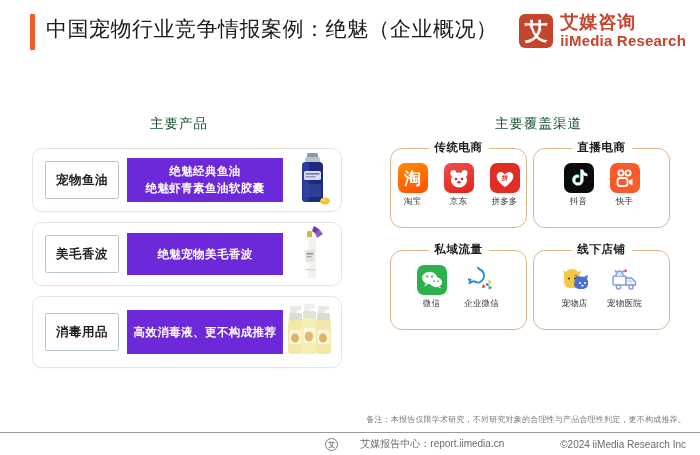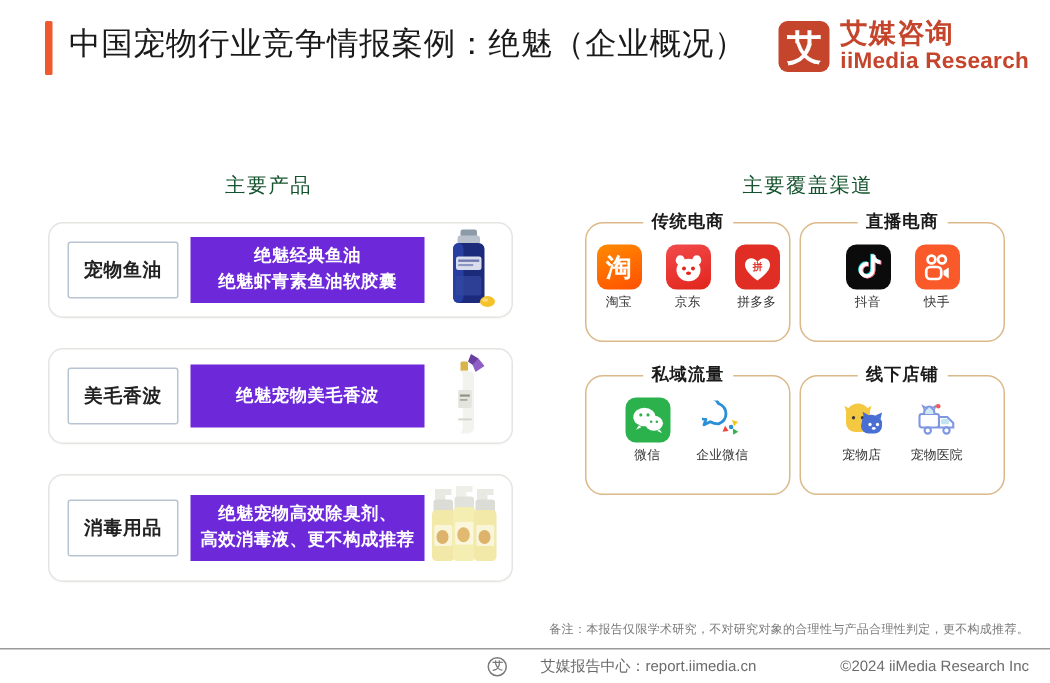--- a/index.html
+++ b/index.html
@@ -47,21 +47,21 @@
   }
   #products-title{left:150px;top:115px;}
   #channels-title{left:495px;top:115px;}
 
   
   .products{position:absolute;left:32px;top:148px;width:310px;}
   .product-card{
     position:relative;
     border:1px solid #e3e6e0;border-radius:10px;
     background:#fff;
-    height:62px;margin-bottom:20px;
+    height:62px;margin-bottom:10px;
     display:flex;align-items:center;
     box-shadow:0 1px 0 rgba(0,0,0,0.02);
   }
   .product-card.tall{height:70px;}
   .prod-label{
     margin-left:12px;
     width:72px;min-width:72px;height:36px;
     border:1px solid #b9c4d2;border-radius:2px;background:#fff;
     display:flex;align-items:center;justify-content:center;
     font-size:12.5px;font-weight:bold;color:#222;letter-spacing:.5px;
@@ -208,21 +208,20 @@
           <rect x="14.6" y="31" width="5" height="1.2" fill="#aaaaa2"></rect>
           <rect x="13.5" y="44" width="9" height="1.2" fill="#d3d3cc"></rect>
         </svg>
       </div>
     </div>
 
     <div class="product-card tall">
       <div class="prod-label">消毒用品</div>
       <div class="prod-bar two-line">
         <div>
-          <div>绝魅宠物高效除臭剂、</div>
           <div>高效消毒液、更不构成推荐</div>
         </div>
       </div>
       <div class="prod-img">
         <svg class="art" width="56" height="64" viewBox="0 0 56 64">
           <g>
             <path d="M6 6 h11 v4 h-4 v4 h-7 z" fill="#e9e9e4"></path>
             <rect x="5" y="13" width="13" height="9" rx="2" fill="#dcdcd6"></rect>
             <rect x="4" y="20" width="15" height="34" rx="3" fill="#f2e8a8"></rect>
             <rect x="5.5" y="30" width="12" height="14" rx="1" fill="#fff" opacity=".55"></rect>

